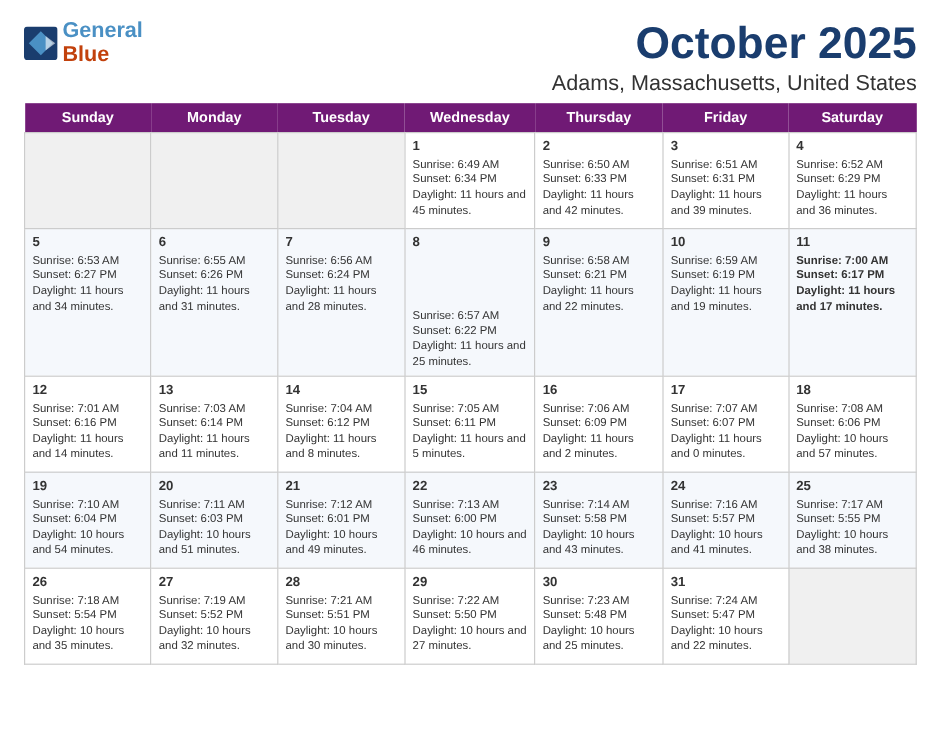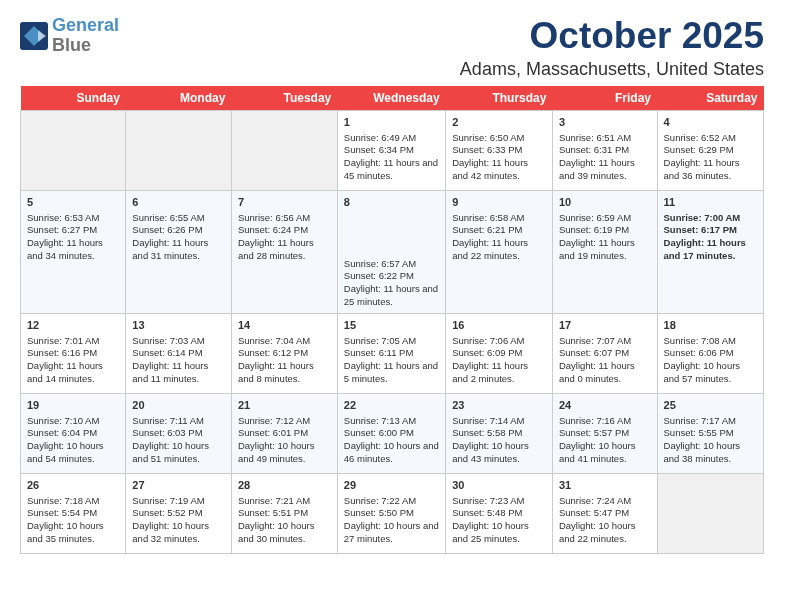--- a/index.html
+++ b/index.html
@@ -51,23 +51,23 @@
       font-size: 18px;
       color: #333;
       margin-top: 2px;
     }
     table {
       width: 100%;
       border-collapse: collapse;
       font-size: 10px;
     }
     thead tr th {
-      background-color: #ef4444;
+      background-color: #701a75;
       color: #fff;
-      text-align: right;
+      text-align: center;
       padding: 5px 6px;
       font-size: 12px;
       font-weight: bold;
     }
     tbody tr td {
       vertical-align: top;
       padding: 4px 6px;
       border: 1px solid #ccc;
       width: 113px;
       height: 80px;
@@ -95,21 +95,21 @@
 <div class="container">
   <div class="header-top">
     <div class="logo">
       <svg class="logo-icon" viewBox="0 0 28 28">
         <rect x="0" y="0" width="28" height="28" rx="3" fill="#1a3d6e"></rect>
         <polygon points="14,4 24,14 14,24 4,14" fill="#4a90c4"></polygon>
         <polygon points="18,8 26,14 18,20" fill="#fff" opacity="0.6"></polygon>
       </svg>
       <div class="logo-text">
         <div><span>General</span></div>
-        <div style="color:#737373">Blue</div>
+        <div style="color:#c2410c">Blue</div>
       </div>
     </div>
     <div class="title-block">
       <div class="month-title">October 2025</div>
       <div class="location">Adams, Massachusetts, United States</div>
     </div>
   </div>
 
   <table>
     <thead>

